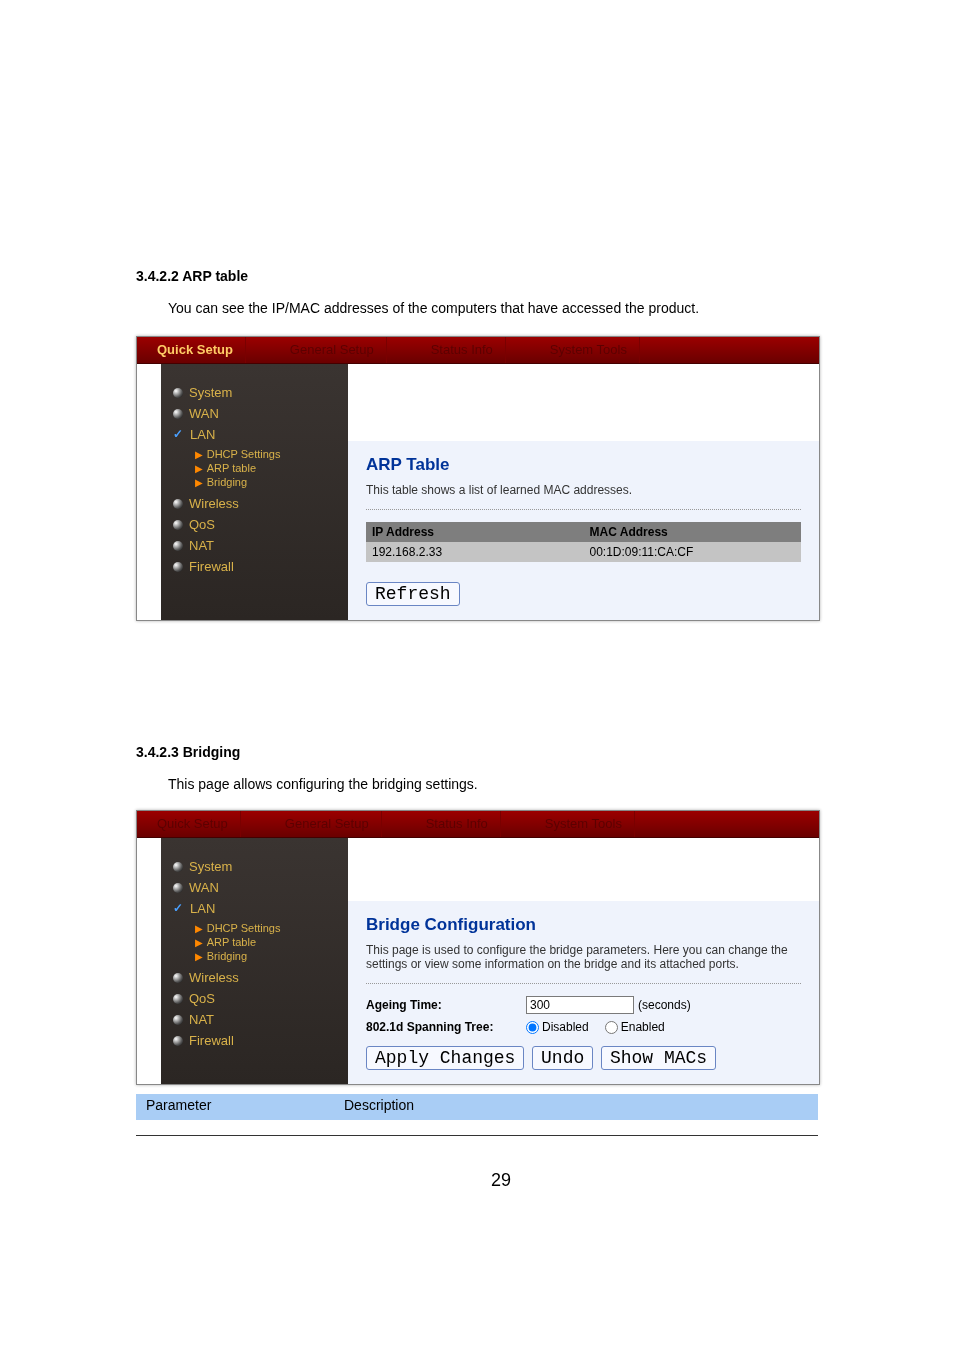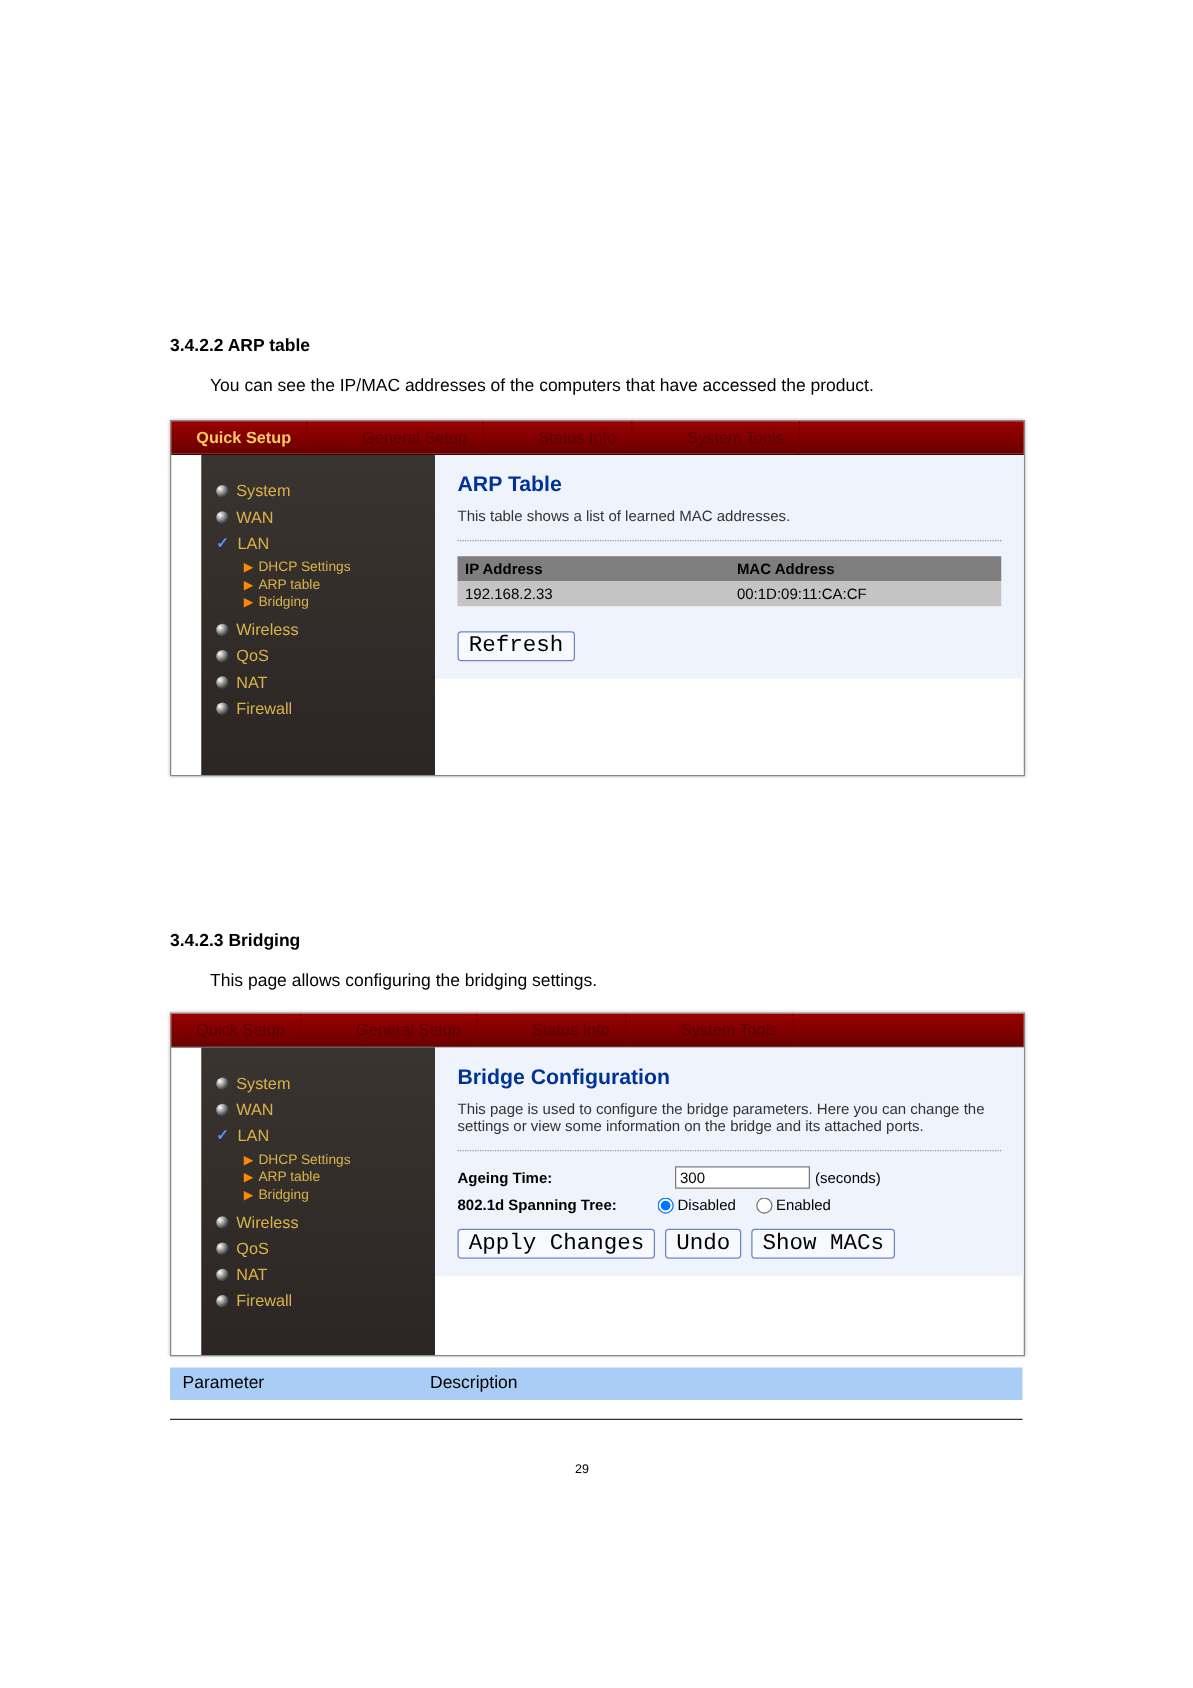--- a/index.html
+++ b/index.html
@@ -41,21 +41,21 @@
     height: 26px;
     line-height: 26px;
     cursor: pointer;
   }
   .topbar .tab.active {
     color: #ffcc66;
     font-weight: bold;
   }
   .body-row {
     display: flex;
-    align-items: flex-start;
+    align-items: flex-end;
     padding-left: 24px;
   }
   .sidebar {
     width: 175px;
     background: linear-gradient(#3a3431, #2b2623);
     padding: 18px 0 18px 12px;
     min-height: 220px;
   }
   .nav-item {
     display: flex;
@@ -160,21 +160,20 @@
   }
   .form-row .lbl {
     font-weight: bold;
     width: 160px;
   }
   .form-row input[type="text"] {
     width: 100px;
     font-size: 12px;
     padding: 1px 3px;
     border: 1px solid #7a7a7a;
-    margin-left: 14px;
   }
   .form-row .unit {
     margin-left: 4px;
   }
   .form-row label.radio {
     margin-right: 16px;
     display: flex;
     align-items: center;
   }
   .form-row input[type="radio"] {
@@ -364,15 +363,15 @@
       </div>
     </div>
   </div>
 
   <div class="footer-bar" style="left:136px; top:1094px; width:682px;">
     <div class="footer-cell" style="left:10px;">Parameter</div>
     <div class="footer-cell" style="left:208px;">Description</div>
   </div>
   <hr class="footer-hr" style="left:136px; top:1128px; width:682px;">
 
-  <div class="doc-text" style="left:460px; top:1170px; font-size:10px;">29</div>
+  <div class="doc-text" style="left:491px; top:1170px; font-size:18px;">29</div>
 
 </div>
 
 </body></html>

